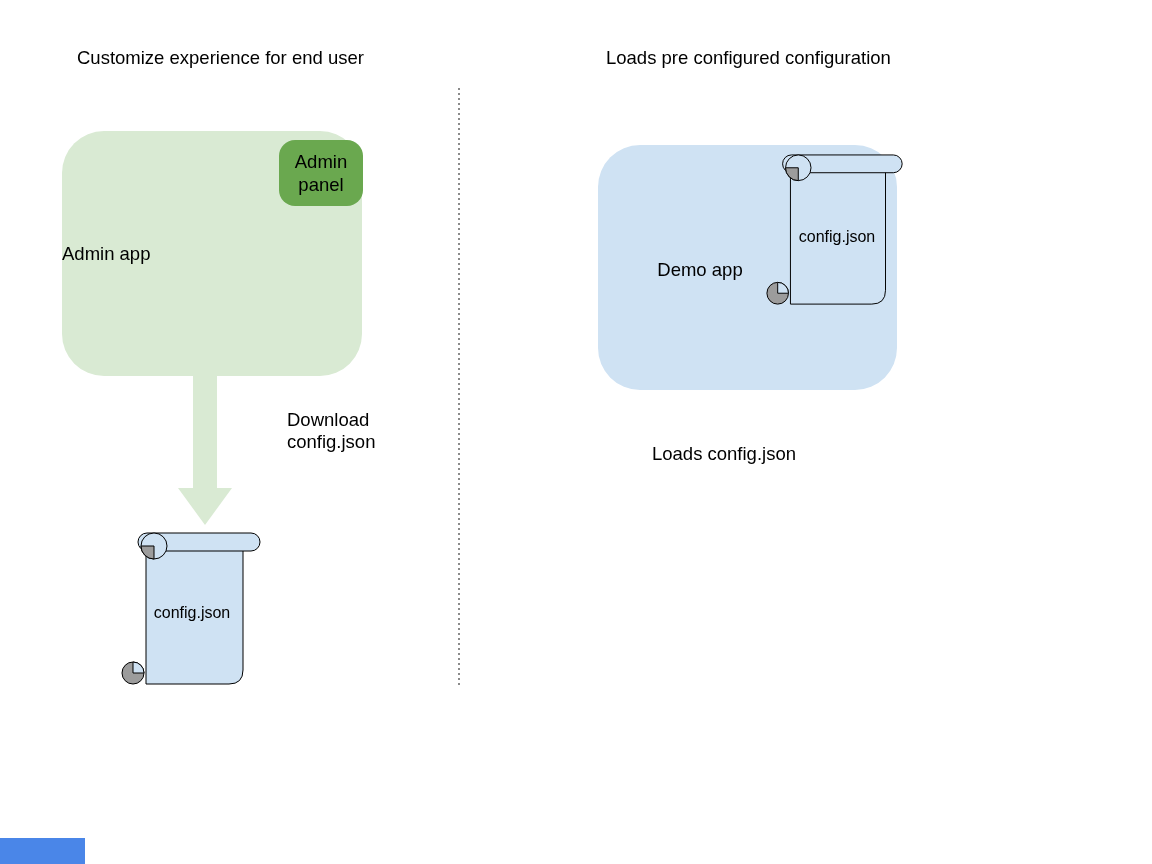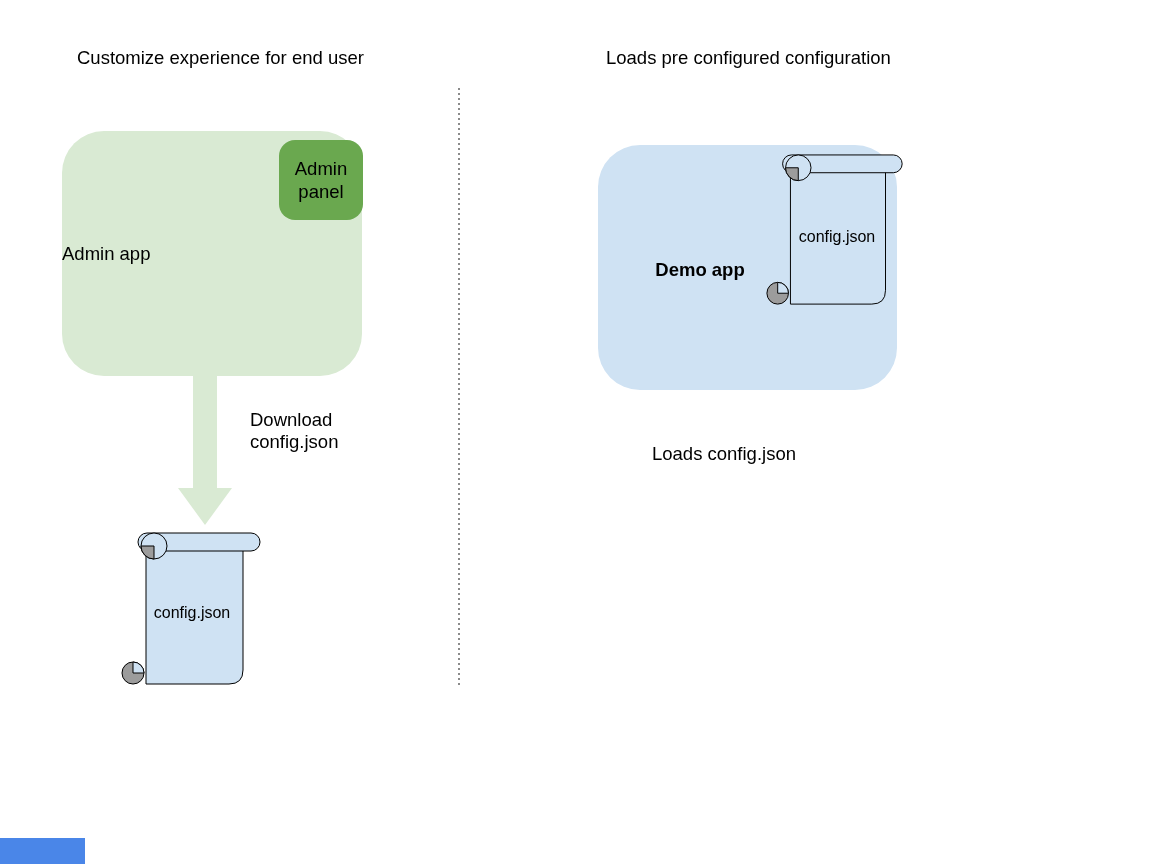--- a/index.html
+++ b/index.html
@@ -11,36 +11,36 @@
   .heading-left{left:77px;top:47px;}
   .heading-right{left:606px;top:47px;}
 
   .admin-app{
     position:absolute;left:62px;top:131px;width:300px;height:245px;
     border-radius:42px;background:#d9ead3;
     display:flex;align-items:center;justify-content:flex-start;
   }
   .admin-app-label{font-size:18.5px;}
   .admin-panel{
-    position:absolute;left:279px;top:140px;width:84px;height:80px;
+    position:absolute;left:279px;top:140px;width:84px;height:66px;
     border-radius:16px;background:#6aa84f;
     display:flex;align-items:center;justify-content:center;
     text-align:center;font-size:18.5px;line-height:23px;
   }
 
   .arrow-svg{position:absolute;left:168px;top:372px;width:74px;height:155px;}
 
   .download-note{position:absolute;left:250px;top:409px;font-size:18.5px;line-height:22px;}
-  .download-note span{display:block;}
+  .download-note span{display:block;margin-left:37px;}
 
   .demo-app{
     position:absolute;left:598px;top:145px;width:299px;height:245px;
     border-radius:42px;background:#cfe2f3;
   }
-  .demo-app-label{position:absolute;left:598px;top:259px;width:204px;text-align:center;font-size:18.5px;font-weight:bold;}
+  .demo-app-label{position:absolute;left:598px;top:259px;width:204px;text-align:center;font-size:18.5px;}
 
   .scroll-svg{position:absolute;}
   .scroll-left{left:118px;top:528px;width:150px;height:164px;}
   .scroll-right{left:763px;top:150px;width:147px;height:162px;}
   .scroll-svg path,.scroll-svg rect,.scroll-svg circle{stroke:#000;stroke-width:1;}
   .scroll-label{position:absolute;font-size:16px;text-align:center;color:#000;}
   .scroll-label-left{left:140px;top:604px;width:104px;}
   .scroll-label-right{left:785px;top:228px;width:104px;}
 
   .caption{position:absolute;left:628px;top:443px;font-size:18.5px;margin-left:24px;}

